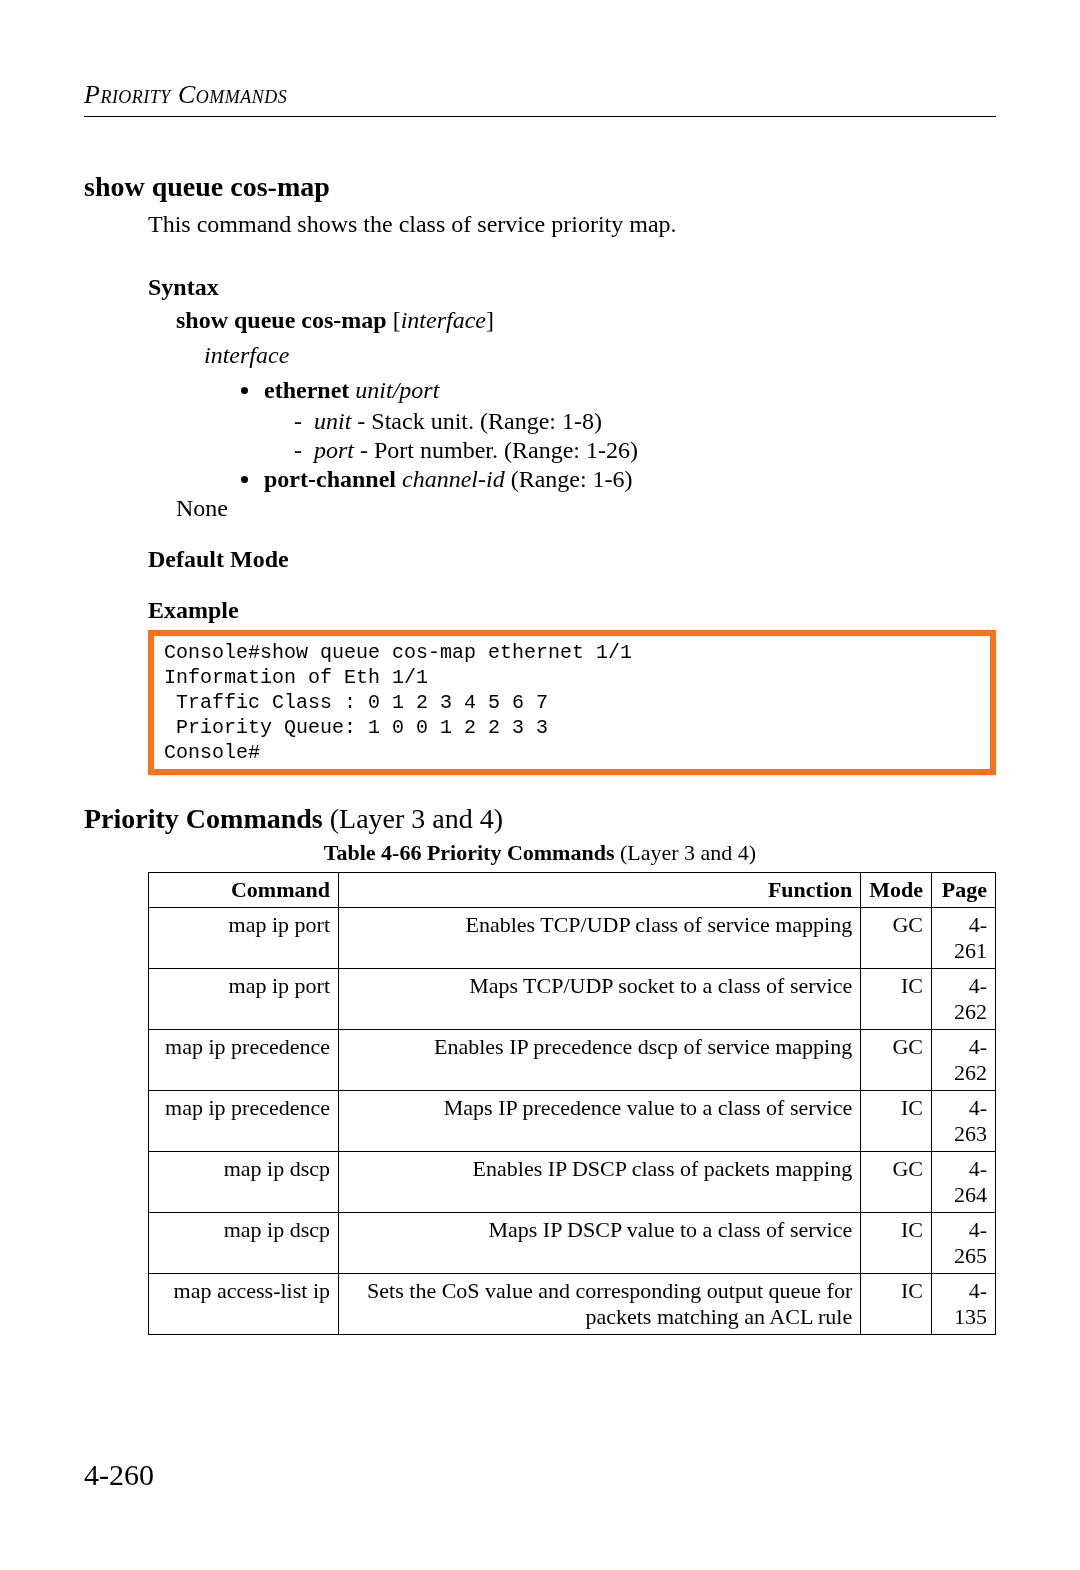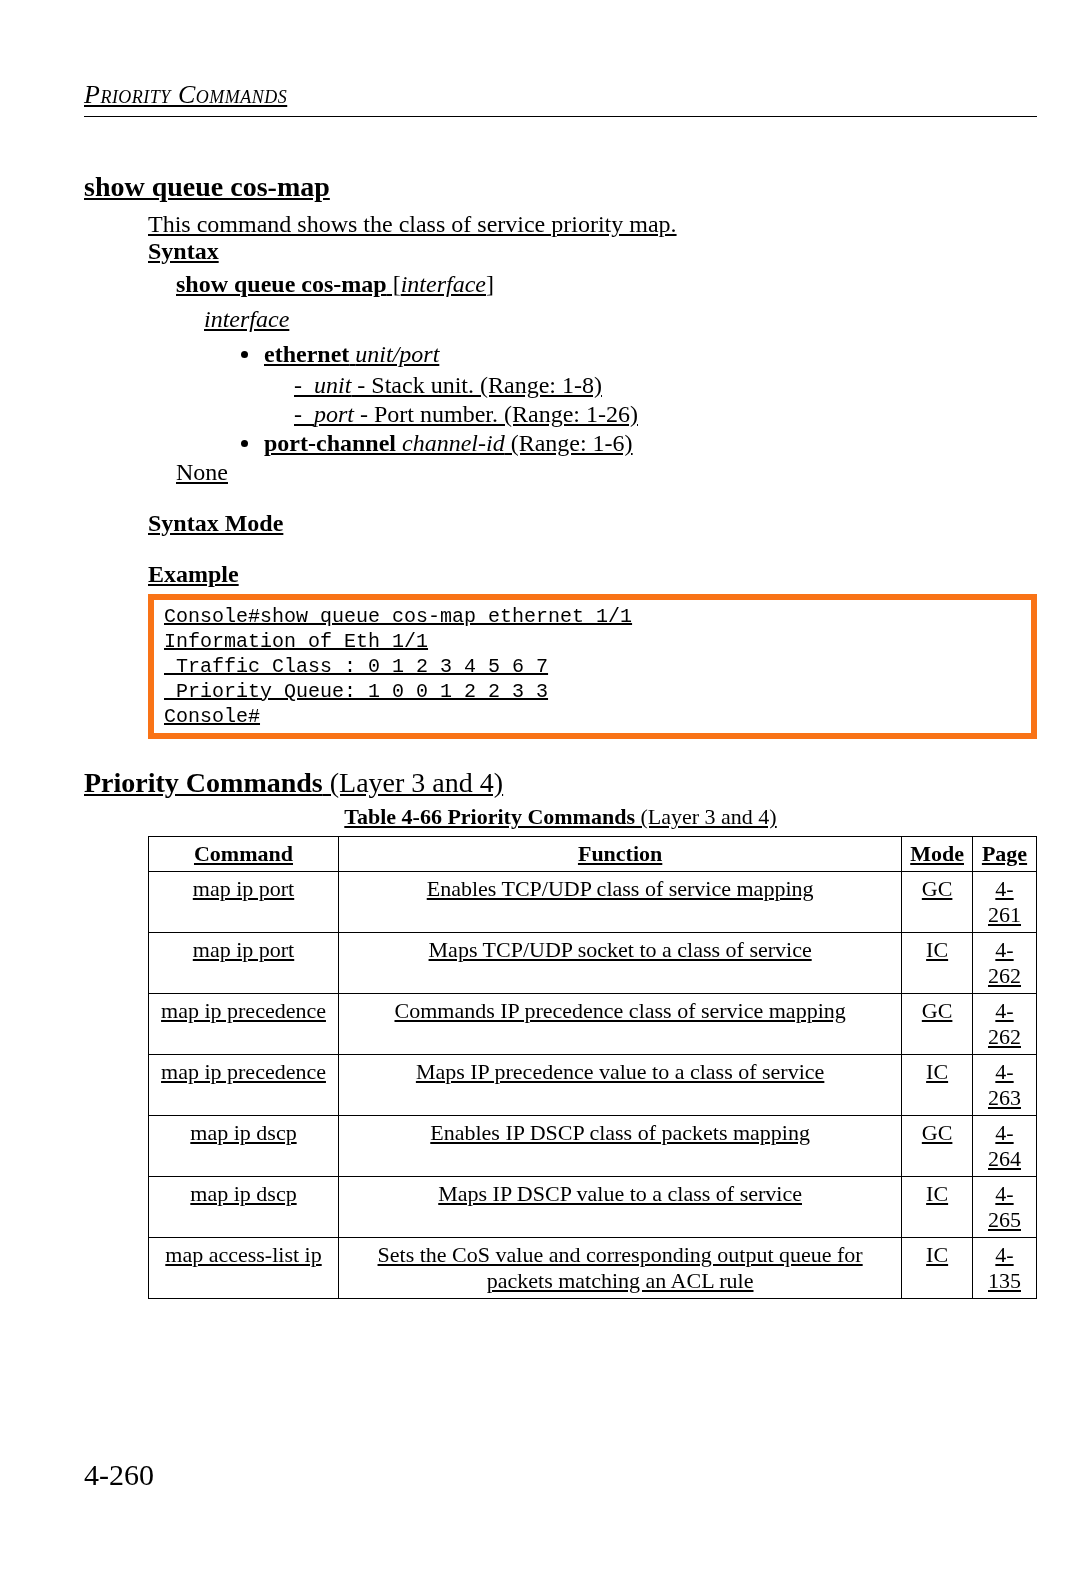--- a/index.html
+++ b/index.html
@@ -6,23 +6,22 @@
     margin: 0;
     padding: 0;
     background: #fff;
     font-family: "Garamond", "Georgia", "Times New Roman", serif;
     color: #000;
   }
   .page {
     width: 1080px;
     height: 1570px;
     box-sizing: border-box;
-    padding: 80px 43px 60px 84px;
+    padding: 80px 84px 60px 84px;
     position: relative;
-    text-decoration: underline;
   }
   .running-header {
     font-variant: small-caps;
     font-style: italic;
     font-size: 26px;
     letter-spacing: 0.5px;
     border-bottom: 1px solid #000;
     padding-bottom: 6px;
     margin-bottom: 54px;
   }
@@ -30,20 +29,21 @@
     font-size: 28px;
     font-weight: bold;
     margin: 0 0 8px 0;
   }
   .indent1 { margin-left: 64px; }
   .indent2 { margin-left: 92px; }
   .indent3 { margin-left: 120px; }
   p { margin: 0; }
   .desc {
     font-size: 24px;
+    margin-bottom: 36px;
   }
   .section-label {
     font-size: 24px;
     font-weight: bold;
     margin-bottom: 6px;
   }
   .syntax-line {
     font-size: 24px;
     margin-bottom: 8px;
   }
@@ -100,21 +100,21 @@
     width: 100%;
     margin: 0 0 0 0;
   }
   .table-wrap {
     margin-left: 64px;
     margin-right: 0;
   }
   table.cmd-table th, table.cmd-table td {
     border: 1px solid #000;
     font-size: 22px;
-    text-align: center;
+    text-align: right;
     vertical-align: top;
     padding: 4px 8px;
   }
   table.cmd-table th {
     font-weight: bold;
   }
   table.cmd-table col.col-cmd  { width: 190px; }
   table.cmd-table col.col-func { width: auto; }
   table.cmd-table col.col-mode { width: 64px; }
   table.cmd-table col.col-page { width: 64px; }
@@ -159,21 +159,21 @@
       </li>
       <li>
         <span class="bold">port-channel</span>
         <span class="italic">channel-id</span><span> (Range: 1-6)</span>
       </li>
     </ul>
   </div>
 
   <p class="syntax-line indent2">None</p>
 
-  <p class="section-label indent1 block-gap">Syntax Mode</p>
+  <p class="section-label indent1 block-gap">Default Mode</p>
 
   <p class="section-label indent1 block-gap">Example</p>
   <div class="code-wrap">
     <div class="code-box">Console#show queue cos-map ethernet 1/1
 Information of Eth 1/1
  Traffic Class : 0 1 2 3 4 5 6 7
  Priority Queue: 1 0 0 1 2 2 3 3
 Console#</div>
   </div>
 
@@ -209,21 +209,21 @@
           <td>4-261</td>
         </tr>
         <tr>
           <td>map ip port</td>
           <td>Maps TCP/UDP socket to a class of service</td>
           <td>IC</td>
           <td>4-262</td>
         </tr>
         <tr>
           <td>map ip precedence</td>
-          <td>Commands IP precedence class of service mapping</td>
+          <td>Enables IP precedence dscp of service mapping</td>
           <td>GC</td>
           <td>4-262</td>
         </tr>
         <tr>
           <td>map ip precedence</td>
           <td>Maps IP precedence value to a class of service</td>
           <td>IC</td>
           <td>4-263</td>
         </tr>
         <tr>

